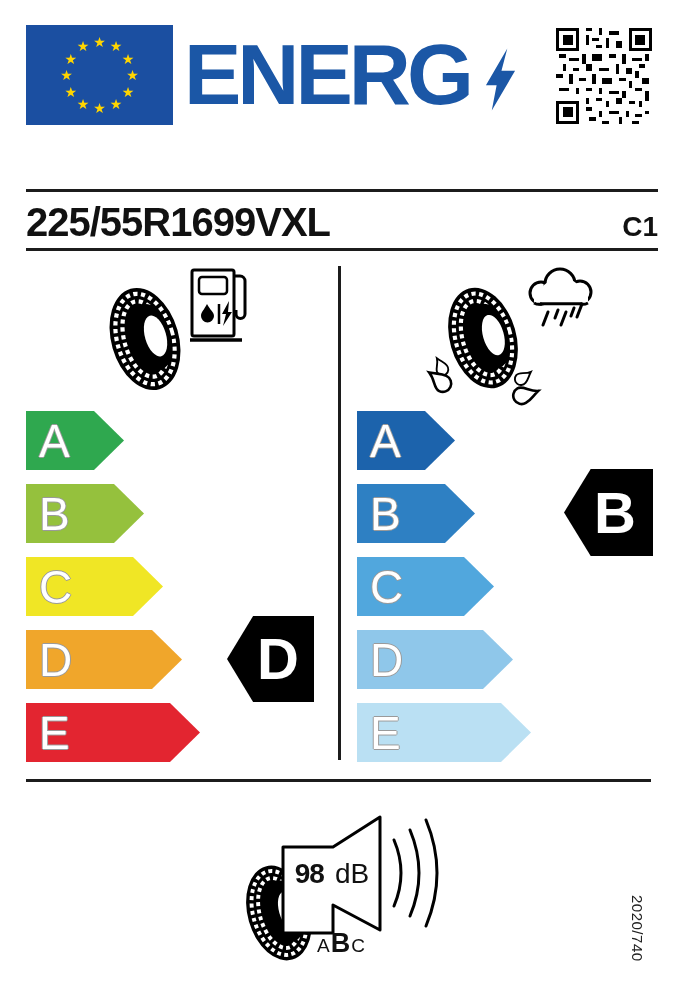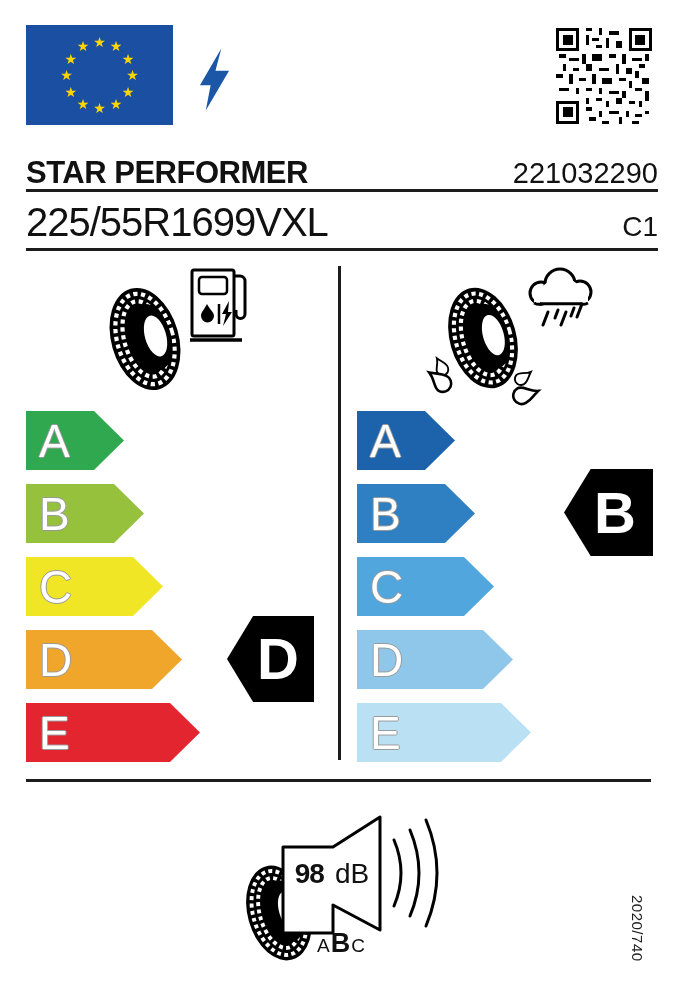--- a/index.html
+++ b/index.html
@@ -11,21 +11,21 @@
   .flag{position:absolute;left:26px;top:25px;width:147px;height:100px;}
   .logo{position:absolute;left:184px;top:30px;height:82px;display:flex;align-items:flex-end;}
   .logo-text{font-size:86px;font-weight:bold;letter-spacing:-4px;line-height:0.86;color:#1B57A6;}
   .bolt{width:33px;height:63px;margin-left:14px;margin-bottom:1px;}
   .qr{position:absolute;left:555px;top:28px;width:98px;height:96px;}
 
   
   .brand-row{position:absolute;left:26px;right:24px;top:155px;display:flex;justify-content:space-between;align-items:baseline;}
   .brand{font-size:31px;font-weight:bold;letter-spacing:-0.5px;}
   .article{font-size:29px;}
-  .size-row{position:absolute;left:26px;right:24px;top:200px;display:flex;justify-content:space-between;align-items:baseline;}
+  .size-row{position:absolute;left:26px;right:24px;top:200px;display:flex;justify-content:space-between;align-items:baseline;font-weight:bold;}
   .size{font-size:40px;letter-spacing:-1px;}
   .tclass{font-size:28px;}
   .hr{position:absolute;left:26px;height:3px;background:#1c1c1c;}
   .hr1{top:189px;width:632px;}
   .hr2{top:248px;width:632px;}
   .hr3{top:779px;width:625px;}
   .divider{position:absolute;left:338px;top:266px;width:3px;height:494px;background:#1c1c1c;}
 
   
   .tire-left{position:absolute;left:94px;top:280px;width:102px;height:118px;}
@@ -90,20 +90,21 @@
       <text x="73.5" y="88">★</text>
         <text x="57" y="83.6">★</text>
       <text x="44.9" y="71.5">★</text>
         <text x="40.5" y="55">★</text>
       <text x="44.9" y="38.5">★</text>
         <text x="57" y="26.4">★</text>
     </g>
   </svg>
 
   <div class="logo">
+    <span class="logo-text">ENERG</span>
     <svg class="bolt" viewBox="0 0 34 64">
       <polygon points="24,0 2,38 13,38 8,64 32,23 18,23" fill="#1B57A6"></polygon>
     </svg>
   </div>
 
   <svg class="qr" viewBox="0 0 29 29" shape-rendering="crispEdges">
     <rect width="29" height="29" fill="#fff"></rect>
     <g fill="#000">
       <rect x="0" y="0" width="7" height="7"></rect>
         <rect x="22" y="0" width="7" height="7"></rect>
@@ -166,24 +167,20 @@
       <rect x="21" y="25" width="1" height="2"></rect>
         <rect x="24" y="26" width="2" height="1"></rect>
         <rect x="27" y="25" width="1" height="1"></rect>
       <rect x="10" y="27" width="2" height="1"></rect>
         <rect x="14" y="28" width="2" height="1"></rect>
         <rect x="19" y="27" width="1" height="2"></rect>
         <rect x="23" y="28" width="2" height="1"></rect>
     </g>
   </svg>
 
-  <div class="brand-row">
-    <span class="brand">STAR PERFORMER</span>
-    <span class="article">221032290</span>
-  </div>
   <div class="hr hr1"></div>
 
   <div class="size-row">
     <span class="size">225/55R1699VXL</span>
     <span class="tclass">C1</span>
   </div>
   <div class="hr hr2"></div>
   <div class="divider"></div>
 
   <svg class="tire-left" viewBox="0 0 102 118">

